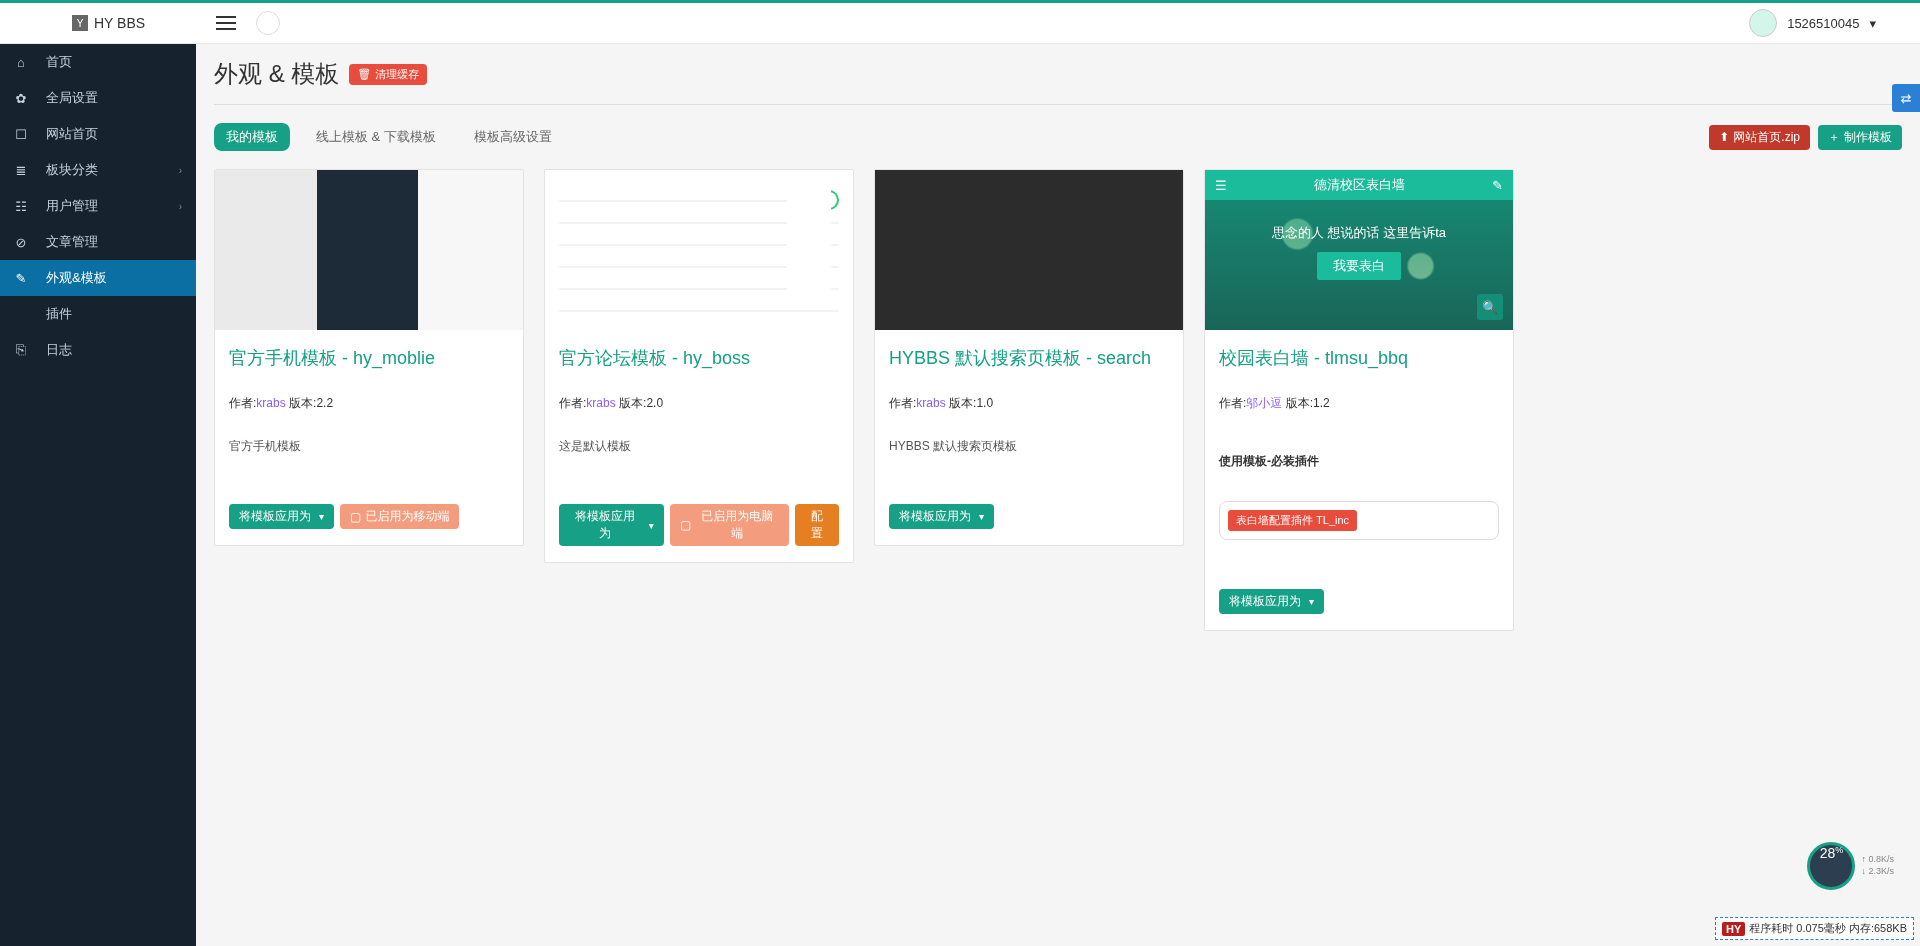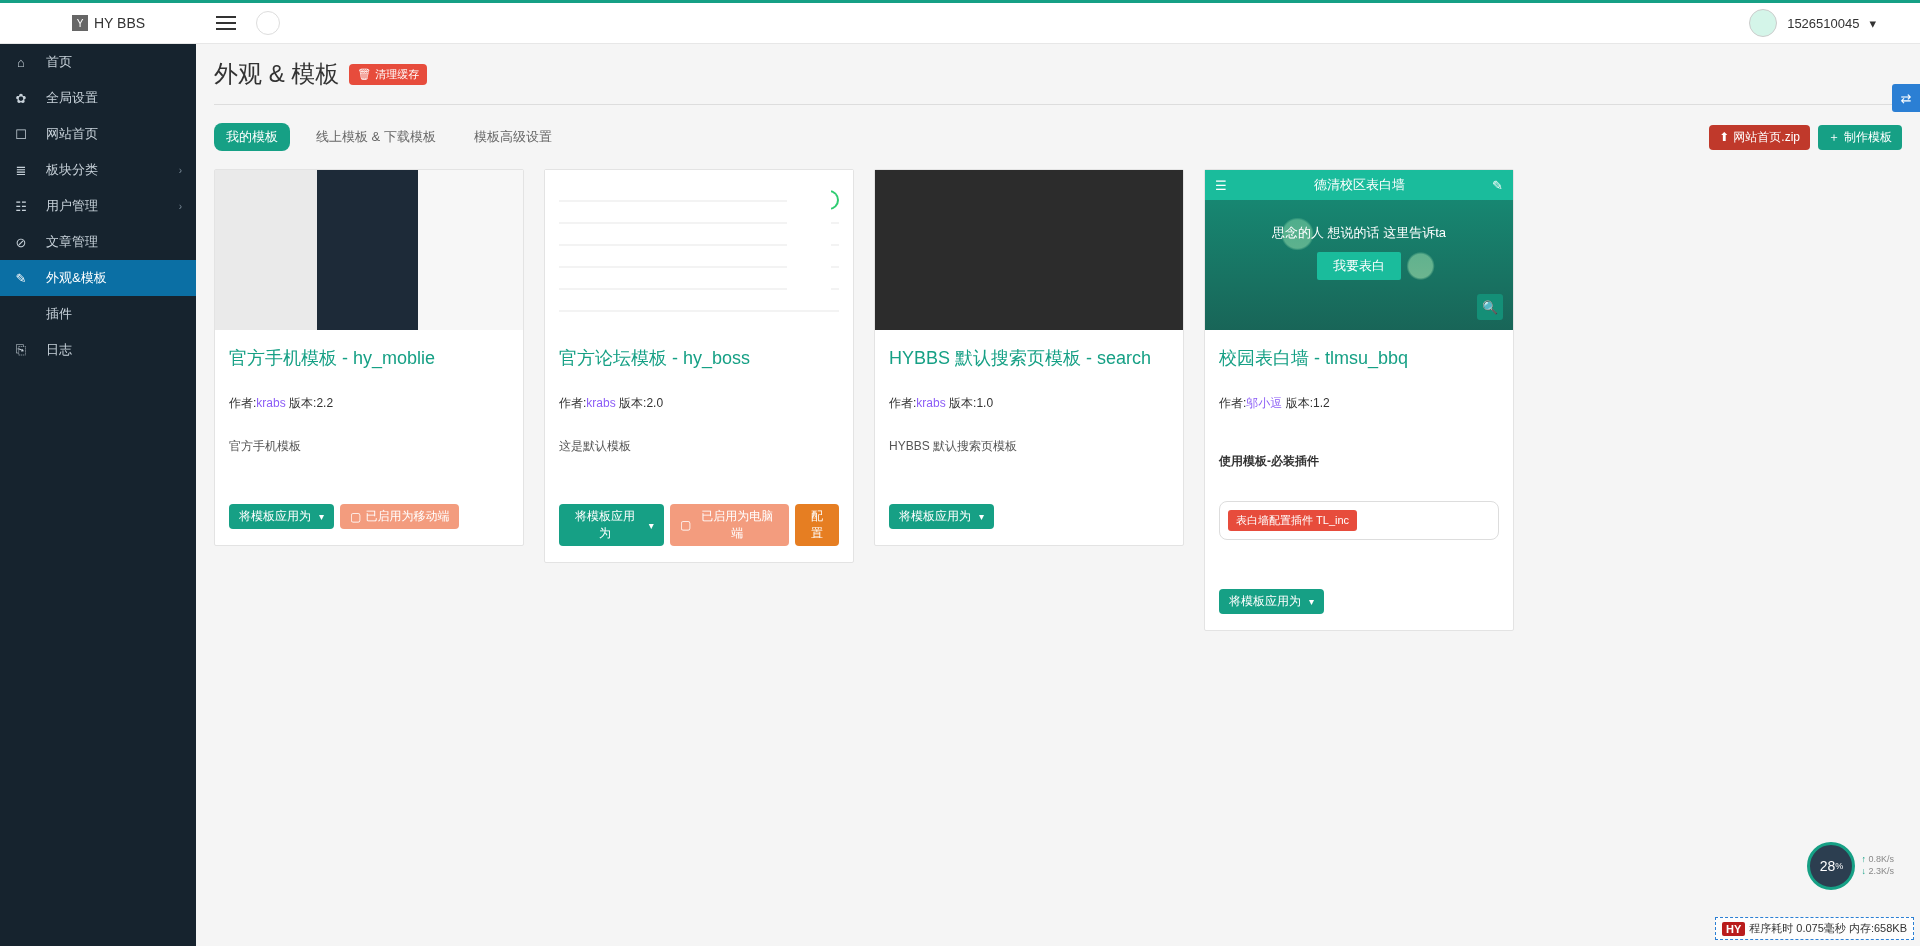--- a/index.html
+++ b/index.html
@@ -39,21 +39,21 @@
 .card-title{font-size:18px;color:#16a085;font-weight:400}
 .meta{font-size:12px}
 .meta .author{color:#8b5cf6}
 .desc{font-size:12px;color:#555;line-height:1.5}
 .card-actions{display:flex;gap:6px;margin-top:auto;padding-top:24px}
 .plugin-title{font-size:12px;font-weight:bold;margin-top:16px}
 .plugin-box{border:1px solid #ddd;border-radius:8px;padding:8px;margin-top:6px}
 .tag{display:inline-block;background:#e74c3c;color:#fff;padding:3px 8px;border-radius:3px;font-size:11px}
 .side-widget{position:fixed;right:0;top:84px;width:28px;height:28px;background:#2b7fd4;border-radius:3px 0 0 3px;display:flex;align-items:center;justify-content:center;color:#fff}
 .meter{position:fixed;right:26px;bottom:56px;display:flex;align-items:center;gap:6px}
-.meter-circle{width:48px;height:48px;border-radius:50%;background:#2c3e50;border:3px solid #16a085;display:flex;align-items:center;justify-content:center;color:#fff;font-size:14px}
+.meter-circle{width:48px;height:48px;border-radius:50%;background:#2c3e50;border:3px solid #16a085;display:flex;align-items:flex-start;justify-content:center;color:#fff;font-size:14px}
 .meter-stats{font-size:9px;color:#888;line-height:1.3}
 .meter-stats .up::before{content:"↑ ";color:#16a085}
 .meter-stats .down::before{content:"↓ ";color:#16a085}
 .footer-debug{position:fixed;right:6px;bottom:6px;border:1px dashed #2b7fd4;padding:3px 6px;font-size:11px;display:flex;align-items:center;gap:4px;color:#333;background:rgba(255,255,255,.8)}
 .footer-debug .hy{background:#b91c1c;color:#fff;padding:1px 4px;font-weight:bold;border-radius:2px}
 
 .th1{background:linear-gradient(to right,#eaeaea 33%,#1d2a38 33% 66%,#f7f7f7 66%)}
 .th2{background:#fff}
 .th2::before{content:"";position:absolute;left:14px;right:14px;top:10px;bottom:10px;background:repeating-linear-gradient(#fff 0 20px,#f3f3f3 20px 22px)}
 .th2::after{content:"";position:absolute;right:22px;top:20px;width:44px;height:120px;background:repeating-linear-gradient(#fff 0 26px,transparent 26px 32px);}

